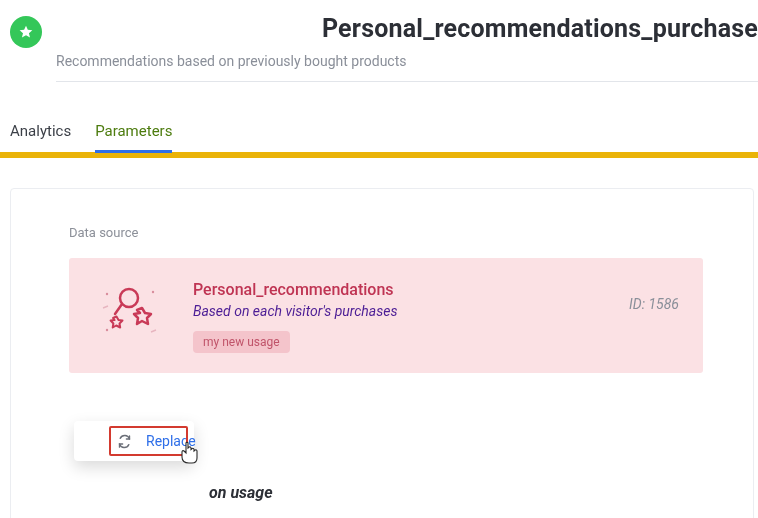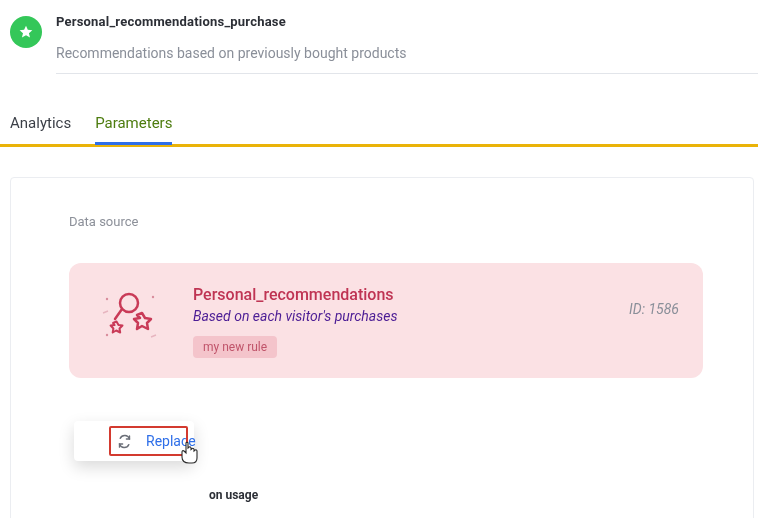--- a/index.html
+++ b/index.html
@@ -25,29 +25,29 @@
     border-radius: 50%;
     background: #34c759;
     display: flex;
     align-items: center;
     justify-content: center;
     flex-shrink: 0;
     margin-top: 2px;
   }
   .star-badge svg { width: 16px; height: 16px; fill: #fff; }
   .title-block { flex: 1; }
-  .page-title { font-size: 13px; font-weight: 700; margin: 0 0 16px 0; letter-spacing: 0.2px;}
+  .page-title { font-size: 25px; font-weight: 700; margin: 0 0 10px 0; letter-spacing: 0.2px; text-align: right;}
   .subtitle { color: #8a8f99; font-size: 14px; margin: 0 0 12px 0; }
   .title-rule { border: none; border-top: 1px solid #e2e5ea; margin: 0; }
 
   .tabs {
     display: flex;
     gap: 24px;
     padding: 40px 0 0 10px;
-    border-bottom: 3px solid #eab308;
+    border-bottom: 6px solid #eab308;
   }
   .tab {
     font-size: 15px;
     color: #3b3f47;
     padding: 0 0 12px 0;
     cursor: pointer;
     position: relative;
   }
   .tab.active {
     color: #4d7c0f;
@@ -66,25 +66,25 @@
     border-radius: 4px;
     padding: 36px 50px 40px 58px;
     box-sizing: border-box;
     width: 744px;
     min-height: 300px;
     position: relative;
   }
   .section-label {
     color: #8c9099;
     font-size: 13px;
-    margin-bottom: 34px;
+    margin-bottom: 18px;
   }
   .ds-card {
     background: #fbe1e4;
-    border-radius: 12px;
+    border-radius: 3px;
     padding: 22px 24px 20px 24px;
     display: flex;
     align-items: flex-start;
     gap: 28px;
     position: relative;
   }
   .ds-illus {
     width: 72px;
     height: 64px;
     flex-shrink: 0;
@@ -113,23 +113,24 @@
   }
   .ds-id {
     color: #8a8f99;
     font-size: 14px;
     font-style: italic;
     white-space: nowrap;
     margin-top: 16px;
   }
 
   .section-heading {
-    font-size: 12px;
+    font-size: 16px;
     font-weight: 700;
     margin: 110px 0 0 140px;
+    font-style: italic;
   }
 
   
   .menu {
     position: absolute;
     left: 74px;
     top: 421px;
     width: 120px;
     background: #fff;
     border-radius: 4px;
@@ -207,21 +208,21 @@
         <circle cx="14" cy="14" r="1.2" fill="#d98d9c"></circle>
         <circle cx="60" cy="12" r="1.2" fill="#d98d9c"></circle>
         <circle cx="14" cy="50" r="1.2" fill="#d98d9c"></circle>
         <line x1="10" y1="28" x2="15" y2="26" stroke="#e7b5bf" stroke-width="1.5"></line>
         <line x1="58" y1="52" x2="63" y2="50" stroke="#e7b5bf" stroke-width="1.5"></line>
       </svg>
     </div>
     <div class="ds-body">
       <p class="ds-title">Personal_recommendations</p>
       <p class="ds-desc">Based on each visitor's purchases</p>
-      <span class="tag">my new rule</span>
+      <span class="tag">my new usage</span>
     </div>
     <div class="ds-id">ID: 1586</div>
   </div>
 
   <div class="section-heading">on usage</div>
 </div>
 
 <div class="menu">
   <div class="menu-item highlight">
     <span class="mi-icon">

